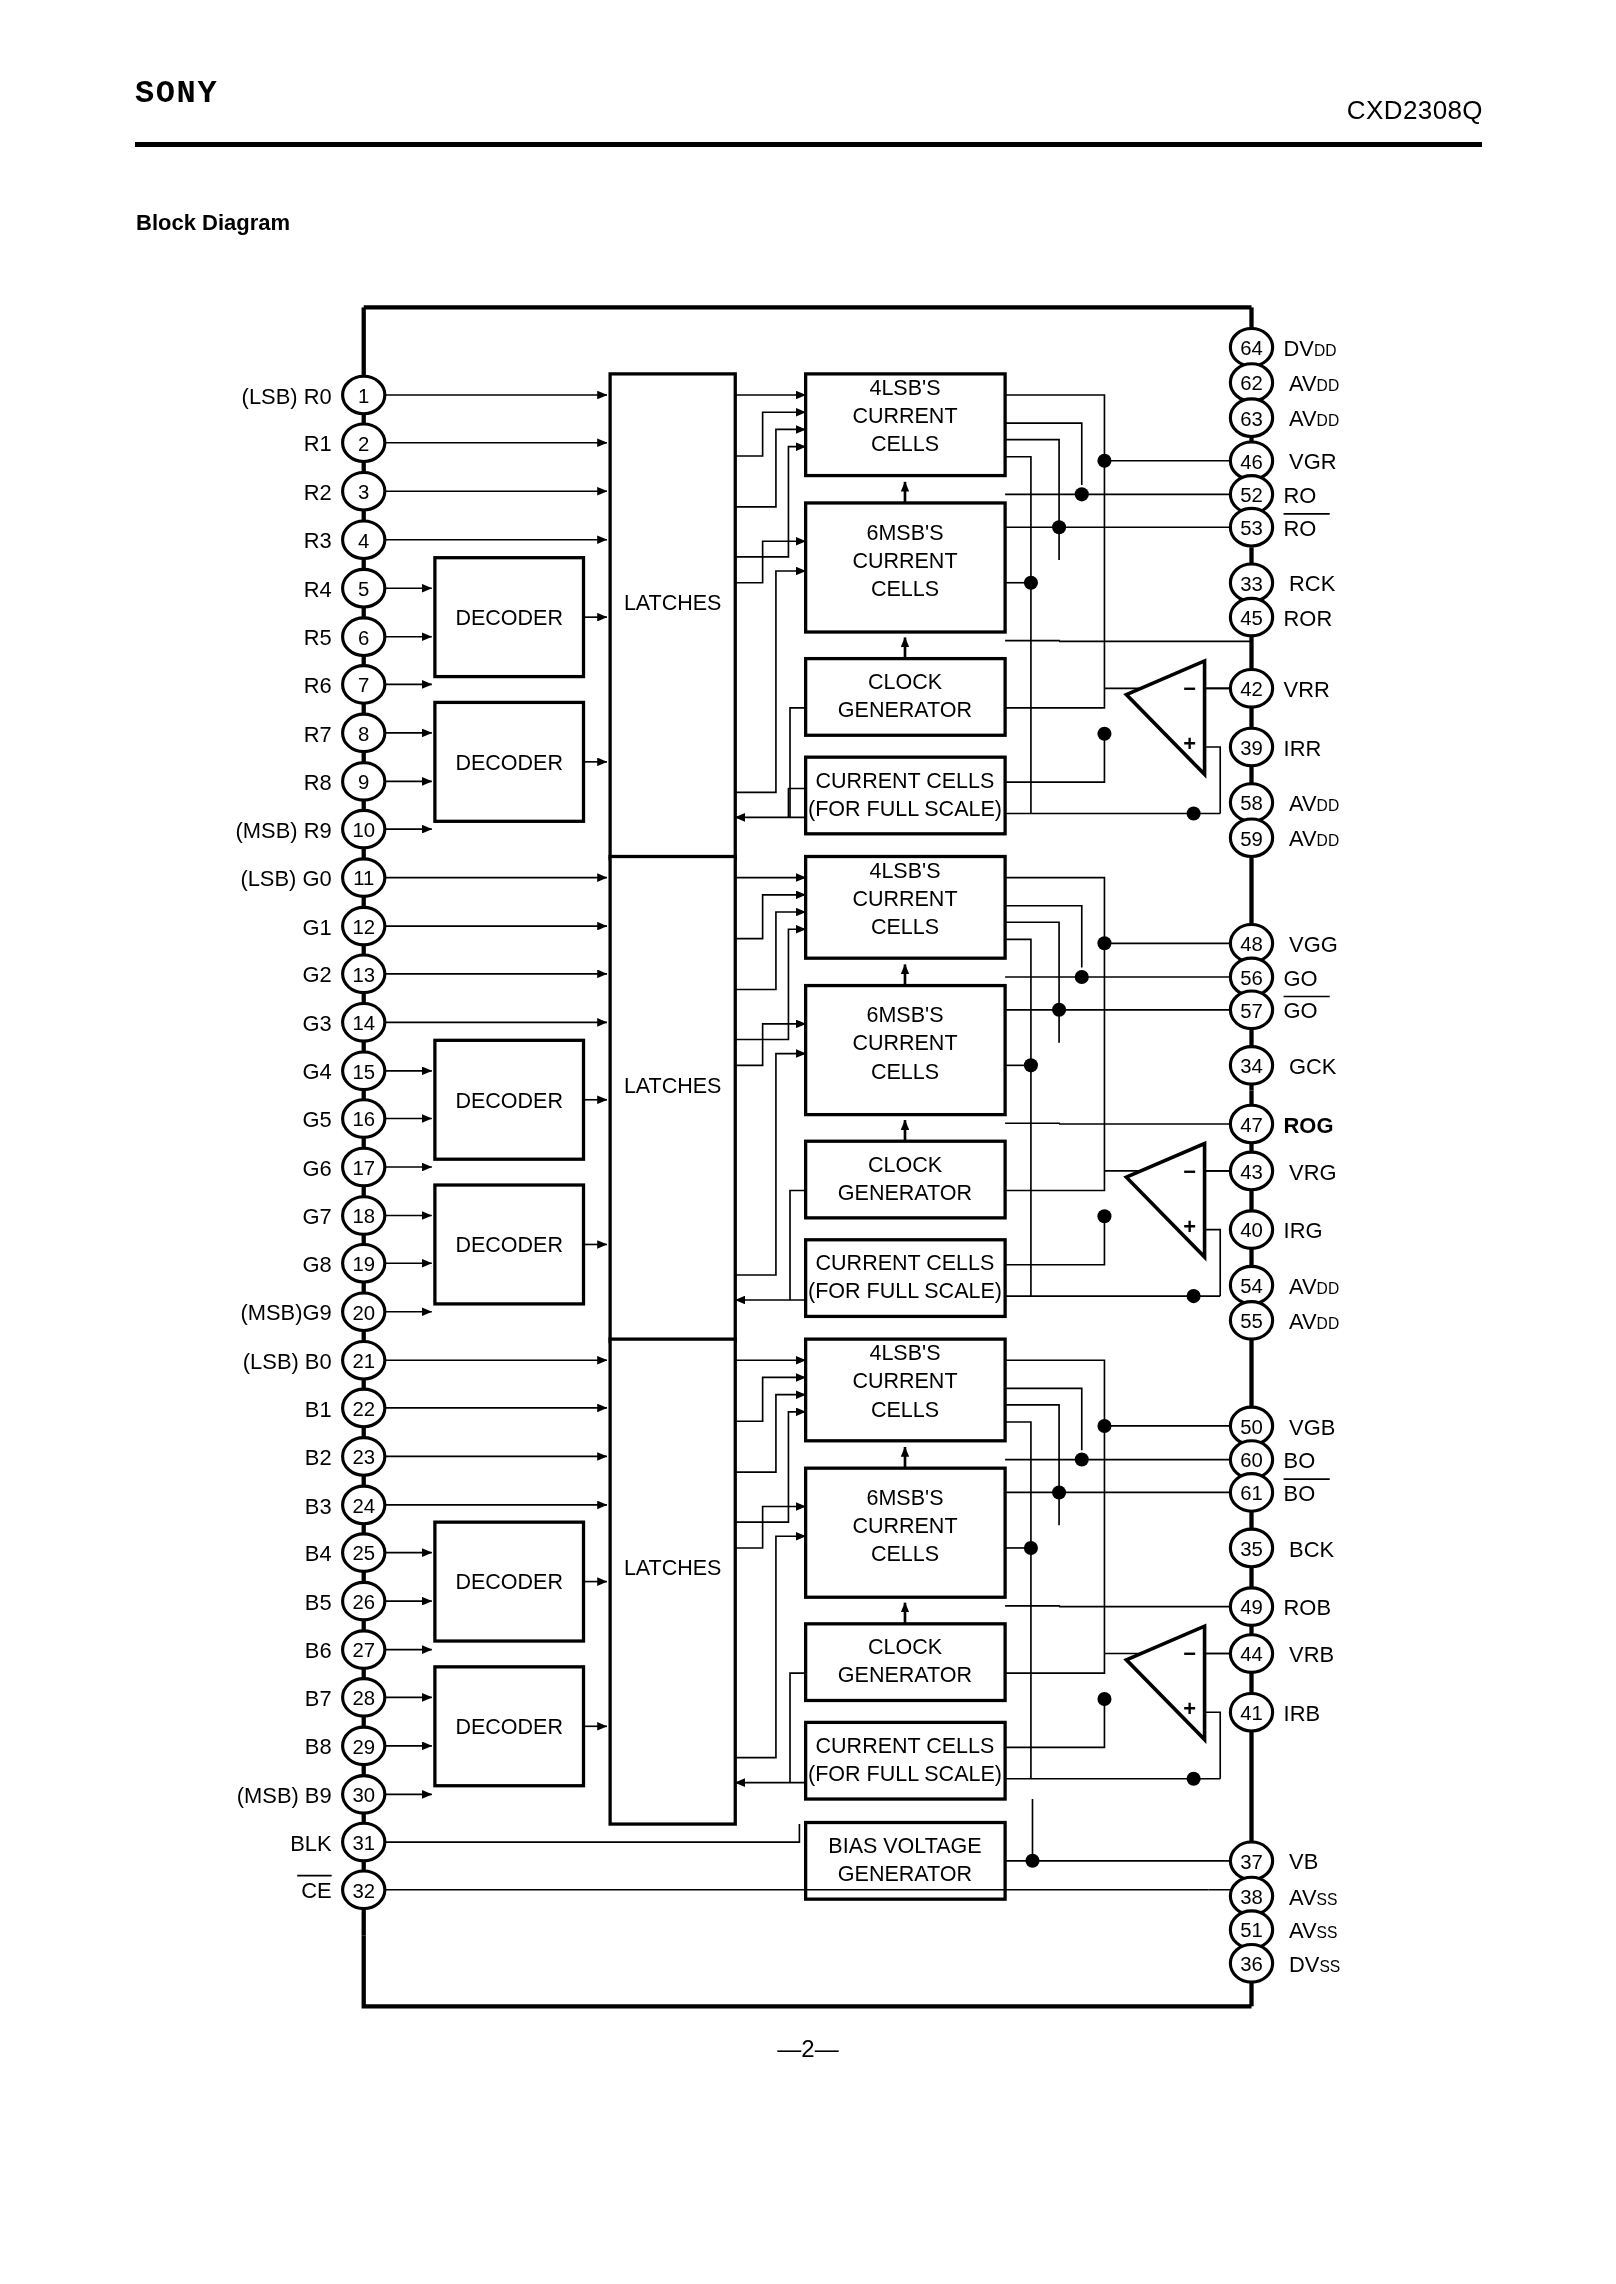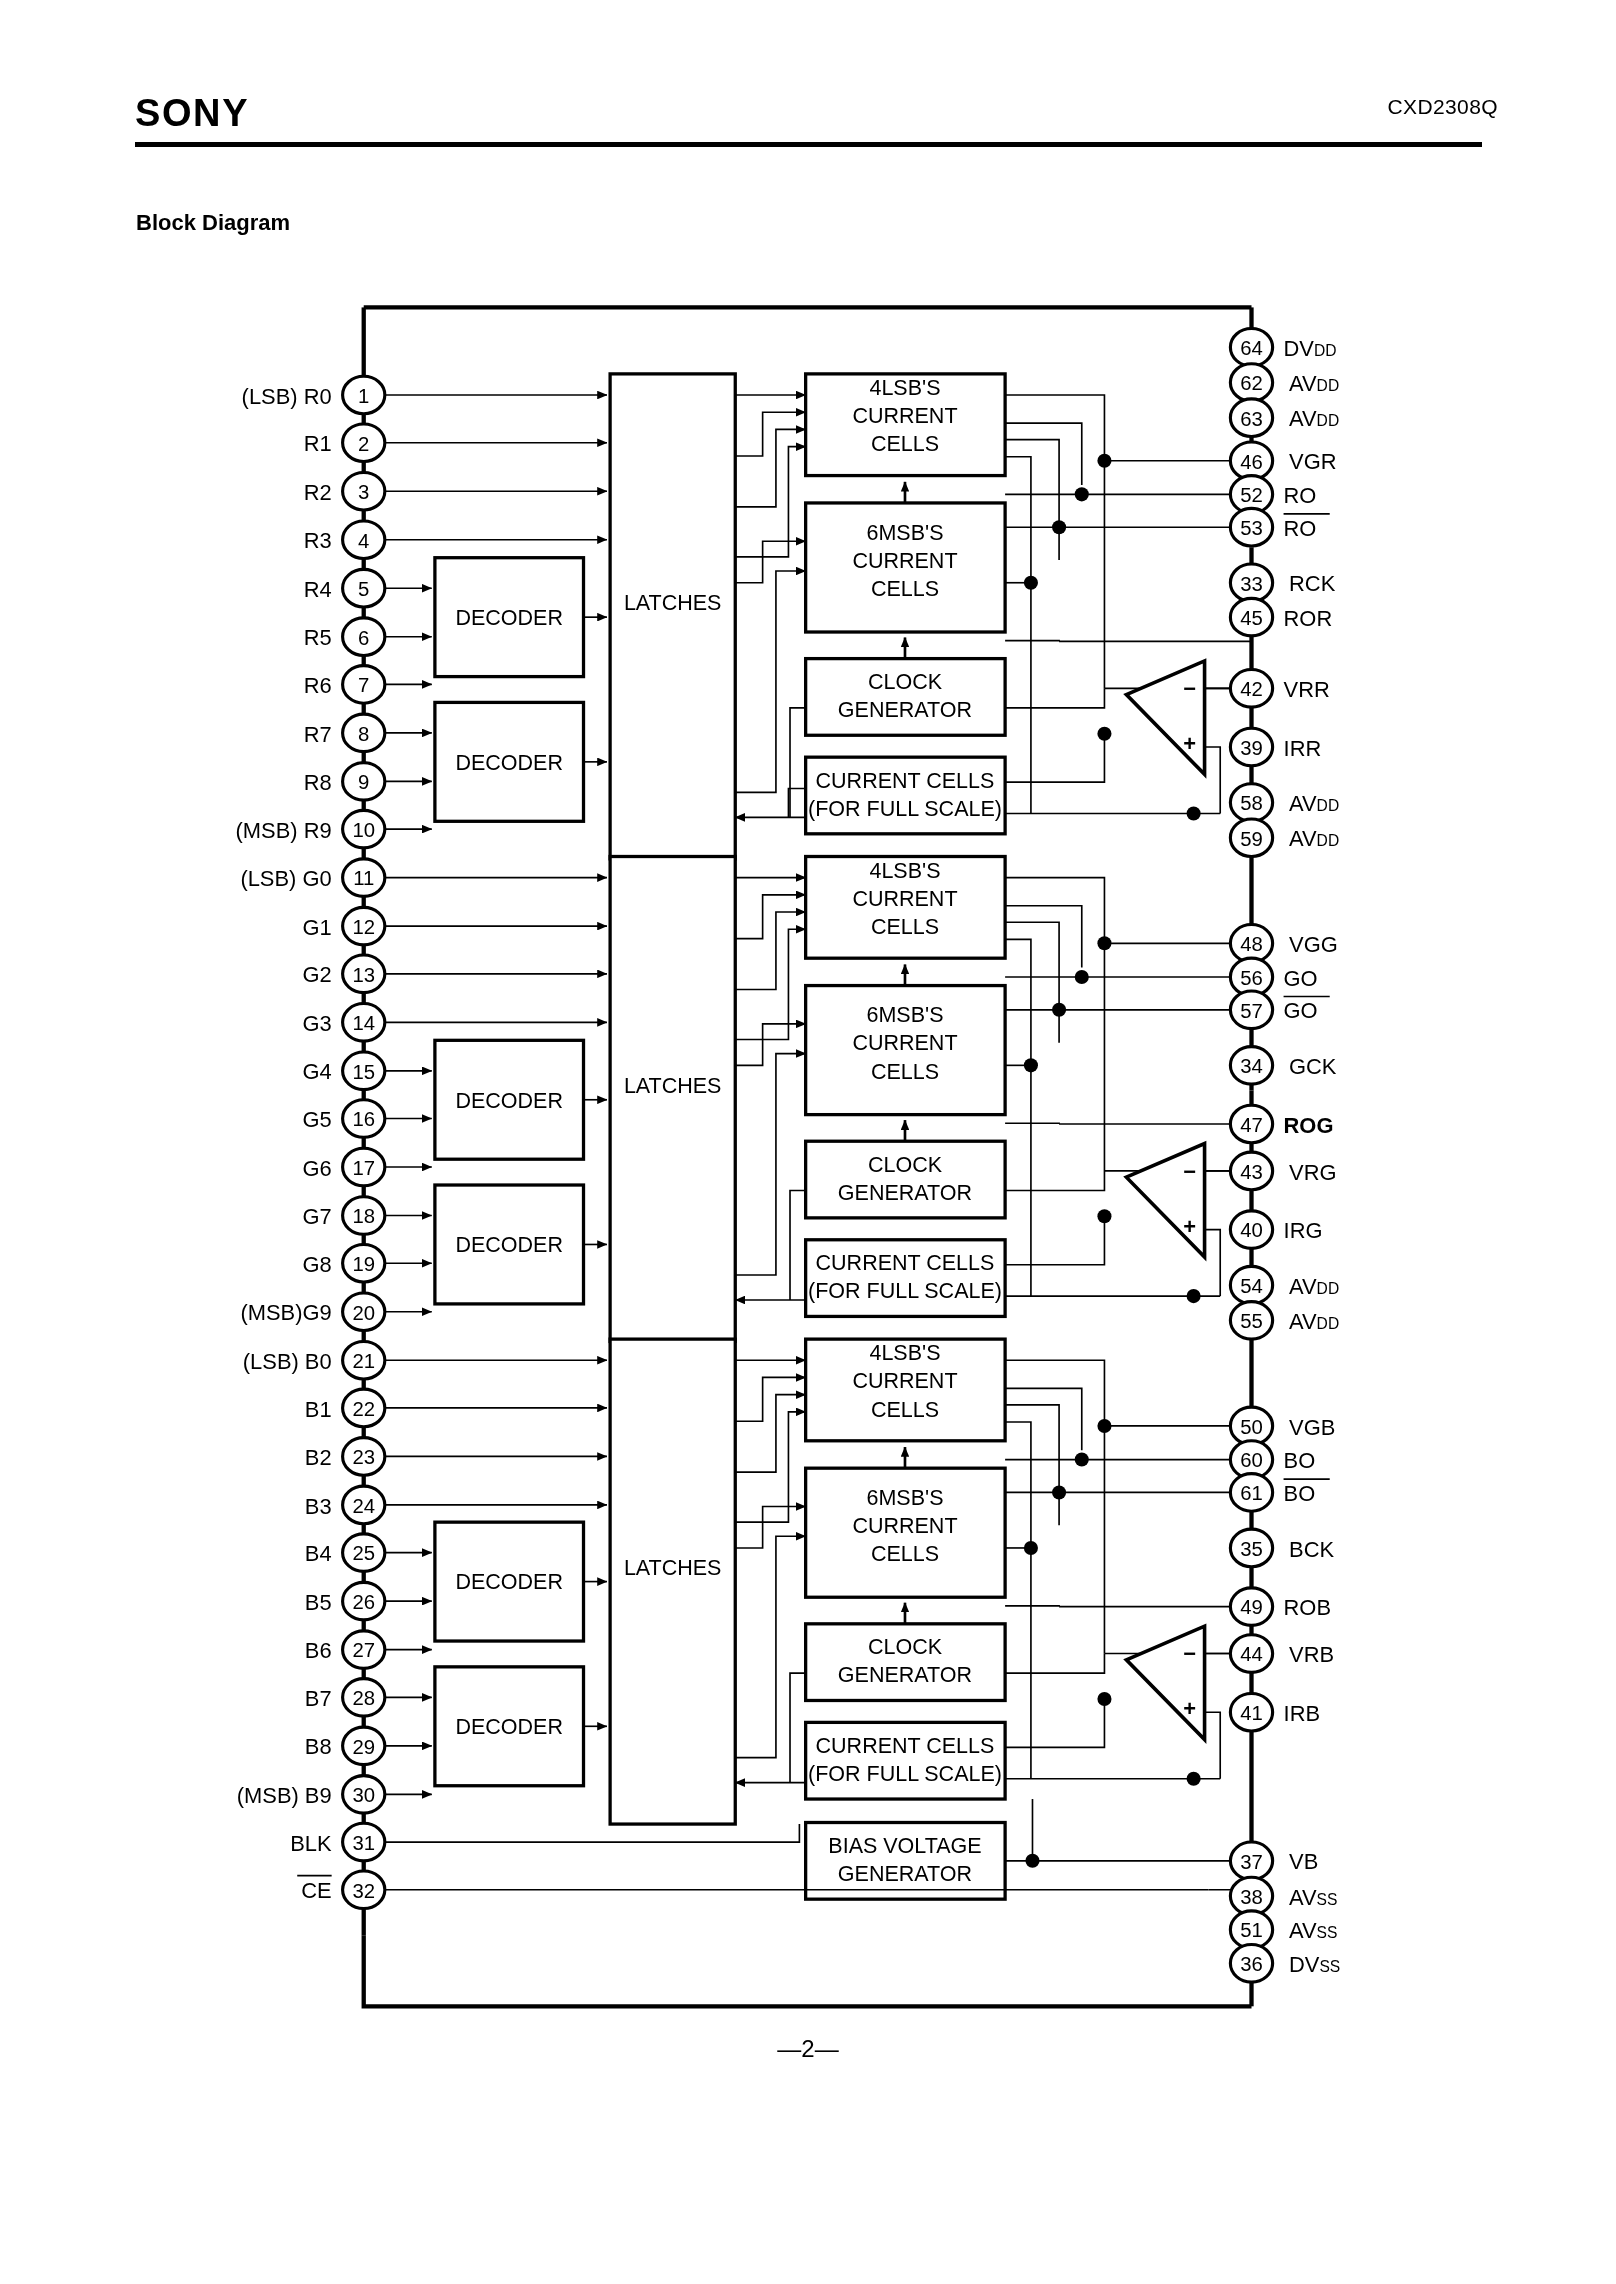--- a/index.html
+++ b/index.html
@@ -1,21 +1,21 @@
 <!DOCTYPE html>
 <html style="font-size:12.5px"><head>
 <meta charset="utf-8">
 <style>
   html,body{margin:0;padding:0;background:#ffffff;}
   body{width:1616px;height:2284px;font-family:"Liberation Sans",sans-serif;color:#000;}
   #page{position:relative;width:1616px;height:2284px;overflow:hidden;background:#fff;}
 
-  .logo{position:absolute;left:135px;top:94px;font-family:Liberation Sans, sans-serif;
-        font-weight:bold;font-size:38px;letter-spacing:1.6px;line-height:1;}
-  .partno{position:absolute;right:118px;top:95px;font-size:21px;letter-spacing:0.4px;}
+  .logo{position:absolute;left:135px;top:78px;font-family:Liberation Mono, monospace;
+        font-weight:bold;font-size:32px;letter-spacing:1.6px;line-height:1;}
+  .partno{position:absolute;right:133px;top:95px;font-size:26px;letter-spacing:0.4px;}
   .hrule{position:absolute;left:135px;top:142px;width:1347px;height:4.7px;background:#000;}
   .sectitle{position:absolute;left:136px;top:210px;font-size:22px;font-weight:bold;}
   .pagenum{position:absolute;left:0;top:2035px;width:1616px;text-align:center;font-size:24px;}
 
   svg{position:absolute;left:0;top:0;width:1616px;height:2284px;}
   .wire{stroke:#000;stroke-width:2.1;fill:none;}
   .wireT{stroke:#000;stroke-width:5.5;fill:none;}
   .wireM{stroke:#000;stroke-width:3.4;fill:none;}
   .box{fill:#fff;stroke:#000;stroke-width:4.2;}
   .pin{fill:#fff;stroke:#000;stroke-width:4.0;}

